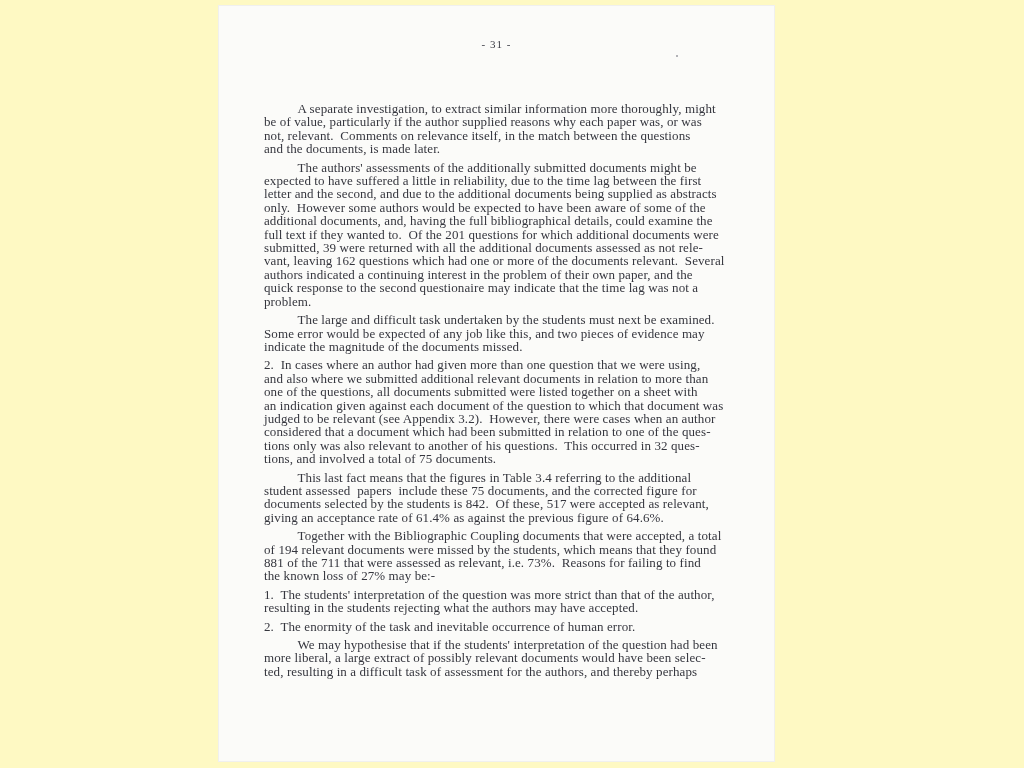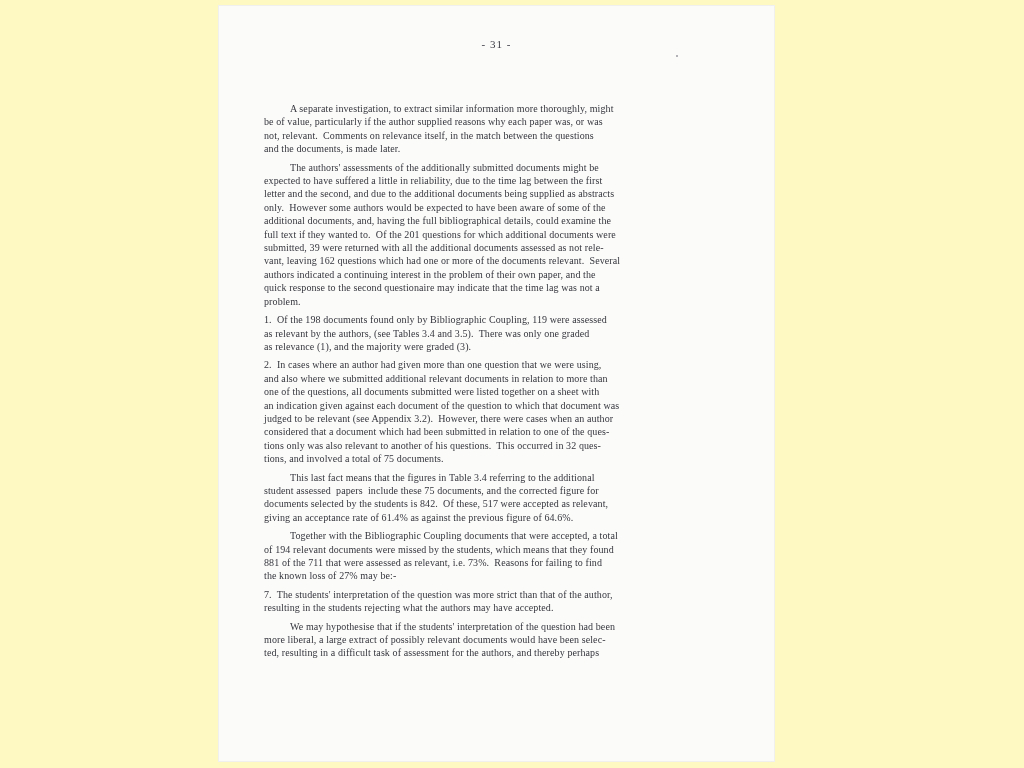--- a/index.html
+++ b/index.html
@@ -34,21 +34,21 @@
     font-size: 11px;
     letter-spacing: 1px;
     color: #3a3b44;
     white-space: pre;
   }
   .content {
     margin: 52px 28px 0 45px;
     width: 484px;
   }
   .block {
-    font-size: 10px;
+    font-size: 13px;
     line-height: 13.4px;
     letter-spacing: 0.1px;
     white-space: pre-wrap;
     margin: 5px 0 0 0;
     color: #35363e;
     text-align: left;
   }
   .block:first-child {
     margin-top: 0;
   }
@@ -77,40 +77,41 @@
 expected to have suffered a little in reliability, due to the time lag between the first
 letter and the second, and due to the additional documents being supplied as abstracts
 only.  However some authors would be expected to have been aware of some of the
 additional documents, and, having the full bibliographical details, could examine the
 full text if they wanted to.  Of the 201 questions for which additional documents were
 submitted, 39 were returned with all the additional documents assessed as not rele-
 vant, leaving 162 questions which had one or more of the documents relevant.  Several
 authors indicated a continuing interest in the problem of their own paper, and the
 quick response to the second questionaire may indicate that the time lag was not a
 problem.</div>
-      <div class="block">1.  Of the 198 documents found only by Bibliographic Coupling, 119 were assessed
-as relevant by the authors, (see Tables 3.4 and 3.5).  There was only one graded
-as relevance (1), and the majority were graded (3).</div>
+      <div class="block">          The large and difficult task undertaken by the students must next be examined.
+Some error would be expected of any job like this, and two pieces of evidence may
+indicate the magnitude of the documents missed.</div>
       <div class="block">2.  In cases where an author had given more than one question that we were using,
 and also where we submitted additional relevant documents in relation to more than
 one of the questions, all documents submitted were listed together on a sheet with
 an indication given against each document of the question to which that document was
 judged to be relevant (see Appendix 3.2).  However, there were cases when an author
 considered that a document which had been submitted in relation to one of the ques-
 tions only was also relevant to another of his questions.  This occurred in 32 ques-
 tions, and involved a total of 75 documents.</div>
       <div class="block">          This last fact means that the figures in Table 3.4 referring to the additional
 student assessed  papers  include these 75 documents, and the corrected figure for
 documents selected by the students is 842.  Of these, 517 were accepted as relevant,
 giving an acceptance rate of 61.4% as against the previous figure of 64.6%.</div>
       <div class="block">          Together with the Bibliographic Coupling documents that were accepted, a total
 of 194 relevant documents were missed by the students, which means that they found
 881 of the 711 that were assessed as relevant, i.e. 73%.  Reasons for failing to find
 the known loss of 27% may be:-</div>
-      <div class="block">7.  The students' interpretation of the question was more strict than that of the author,
+      <div class="block">1.  The students' interpretation of the question was more strict than that of the author,
 resulting in the students rejecting what the authors may have accepted.</div>
+      <div class="block">2.  The enormity of the task and inevitable occurrence of human error.</div>
       <div class="block">          We may hypothesise that if the students' interpretation of the question had been
 more liberal, a large extract of possibly relevant documents would have been selec-
 ted, resulting in a difficult task of assessment for the authors, and thereby perhaps</div>
     </div>
     <div class="speck"></div>
   </div>
 </div>
 
 </body></html>

